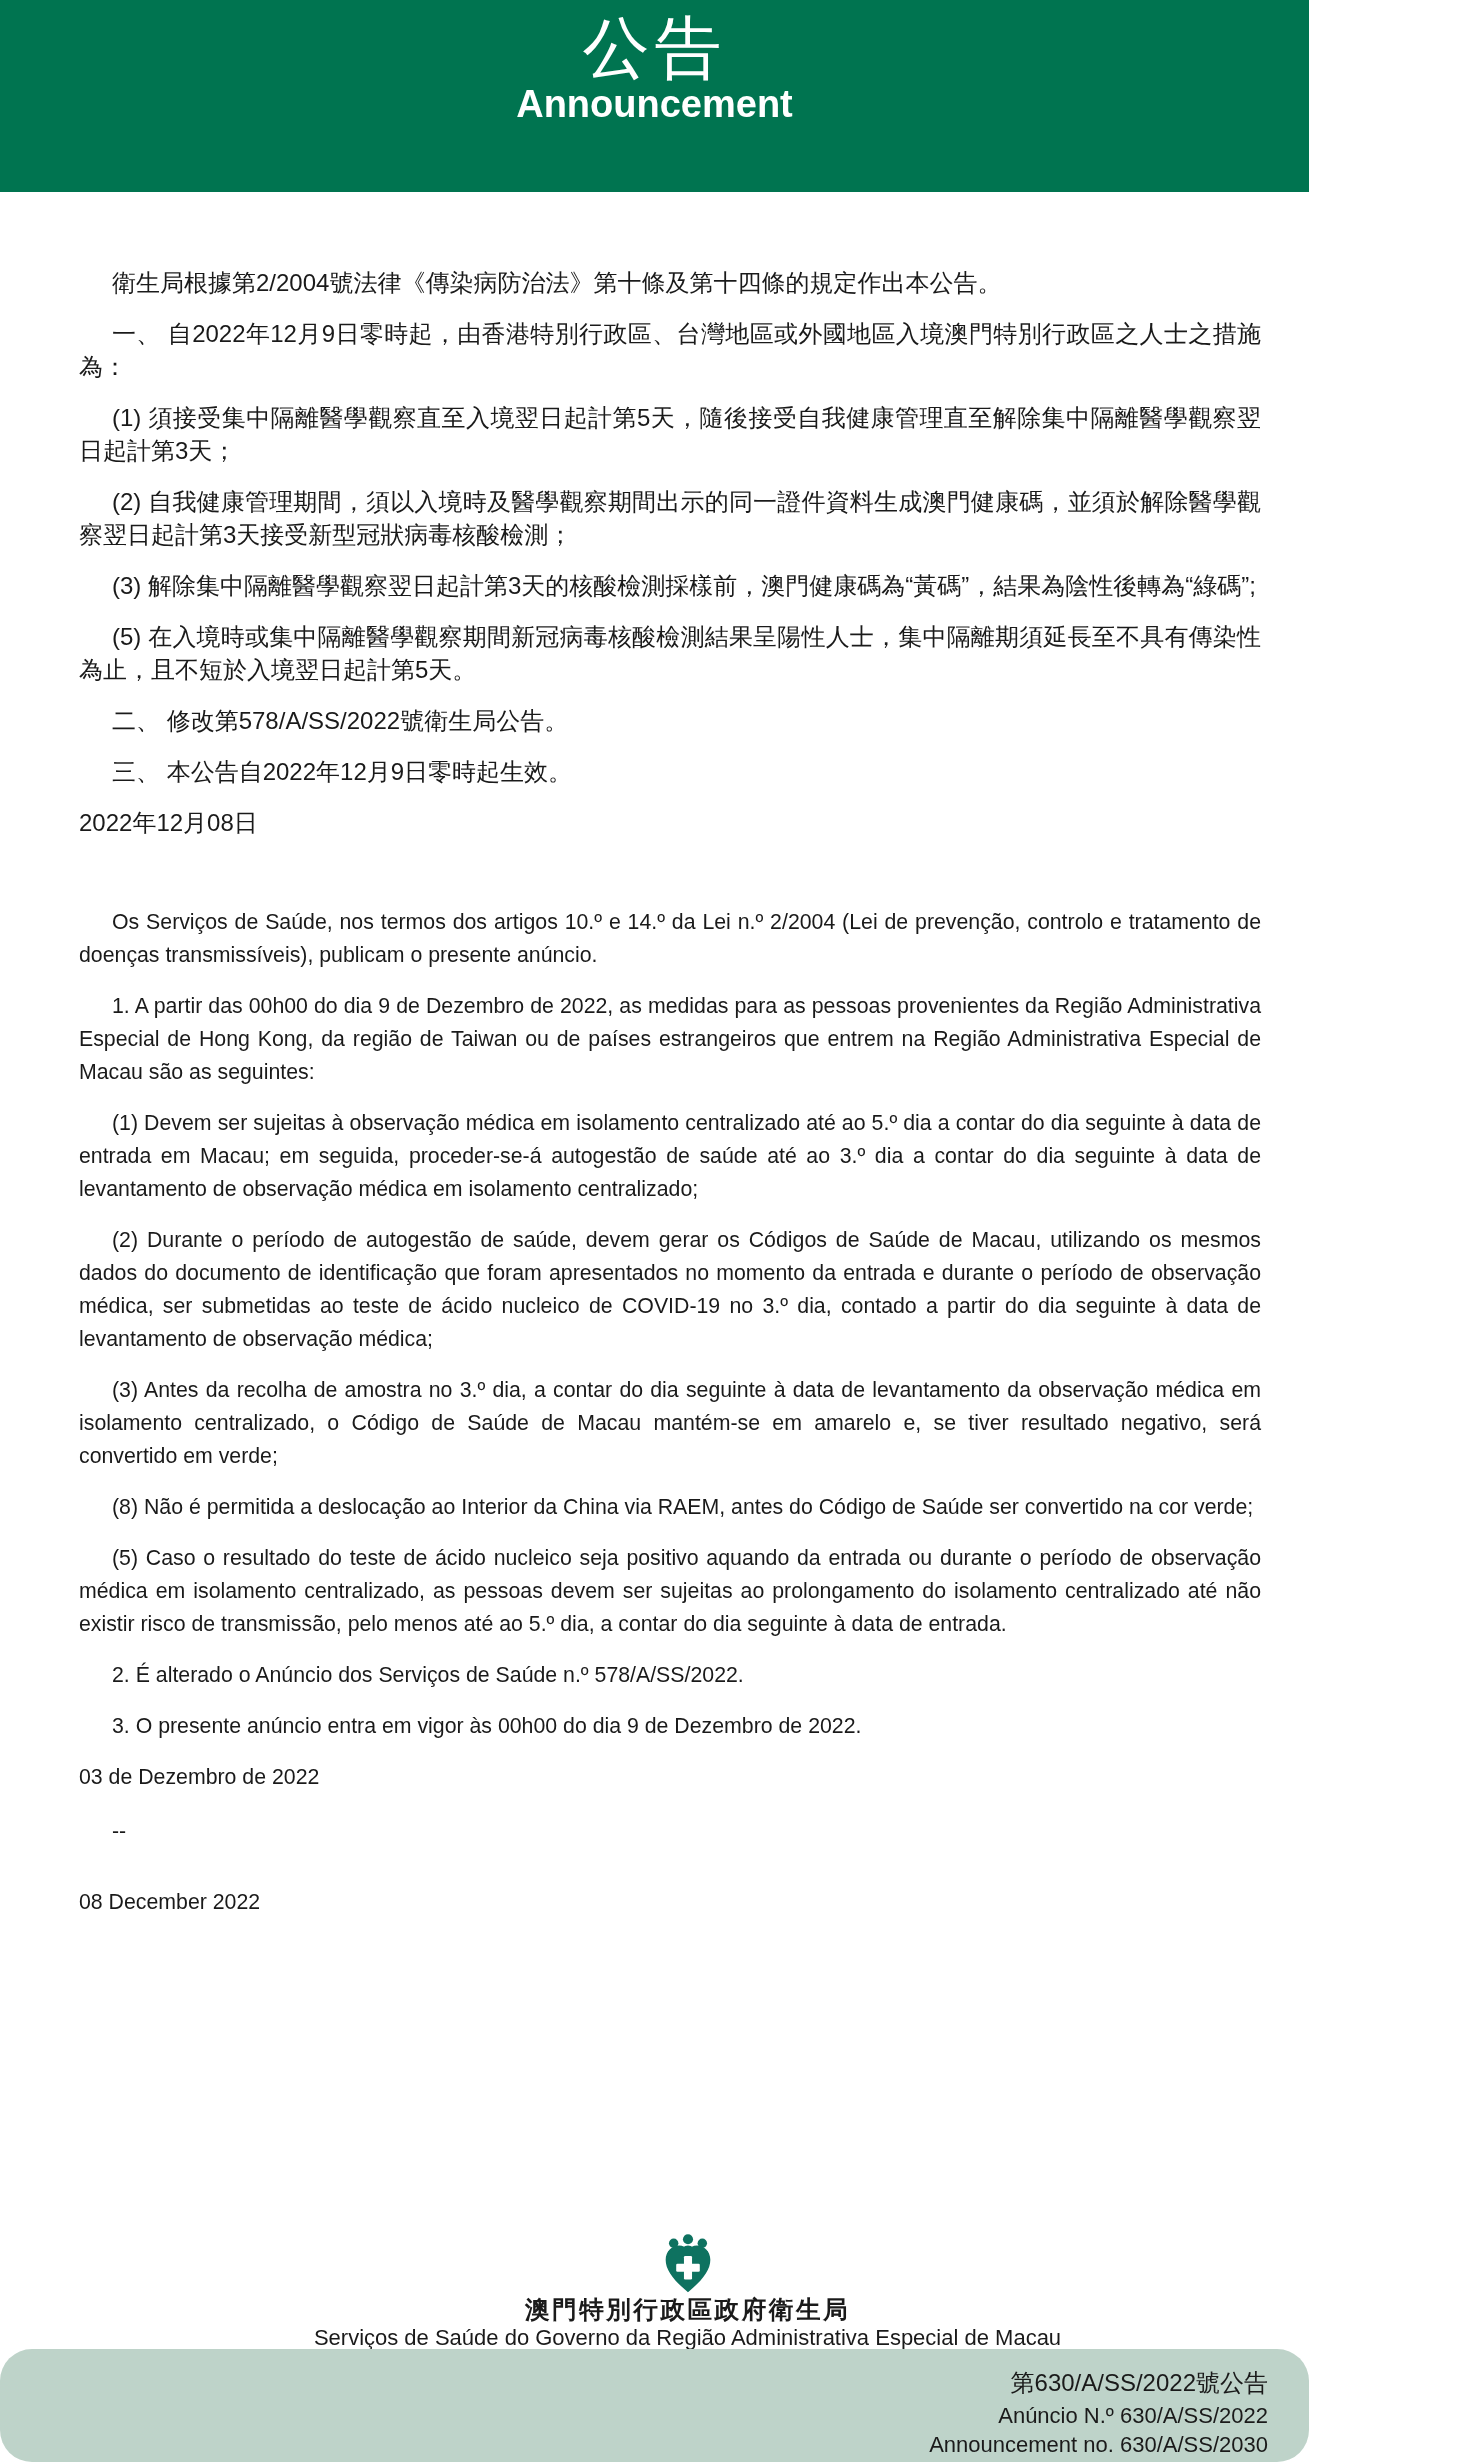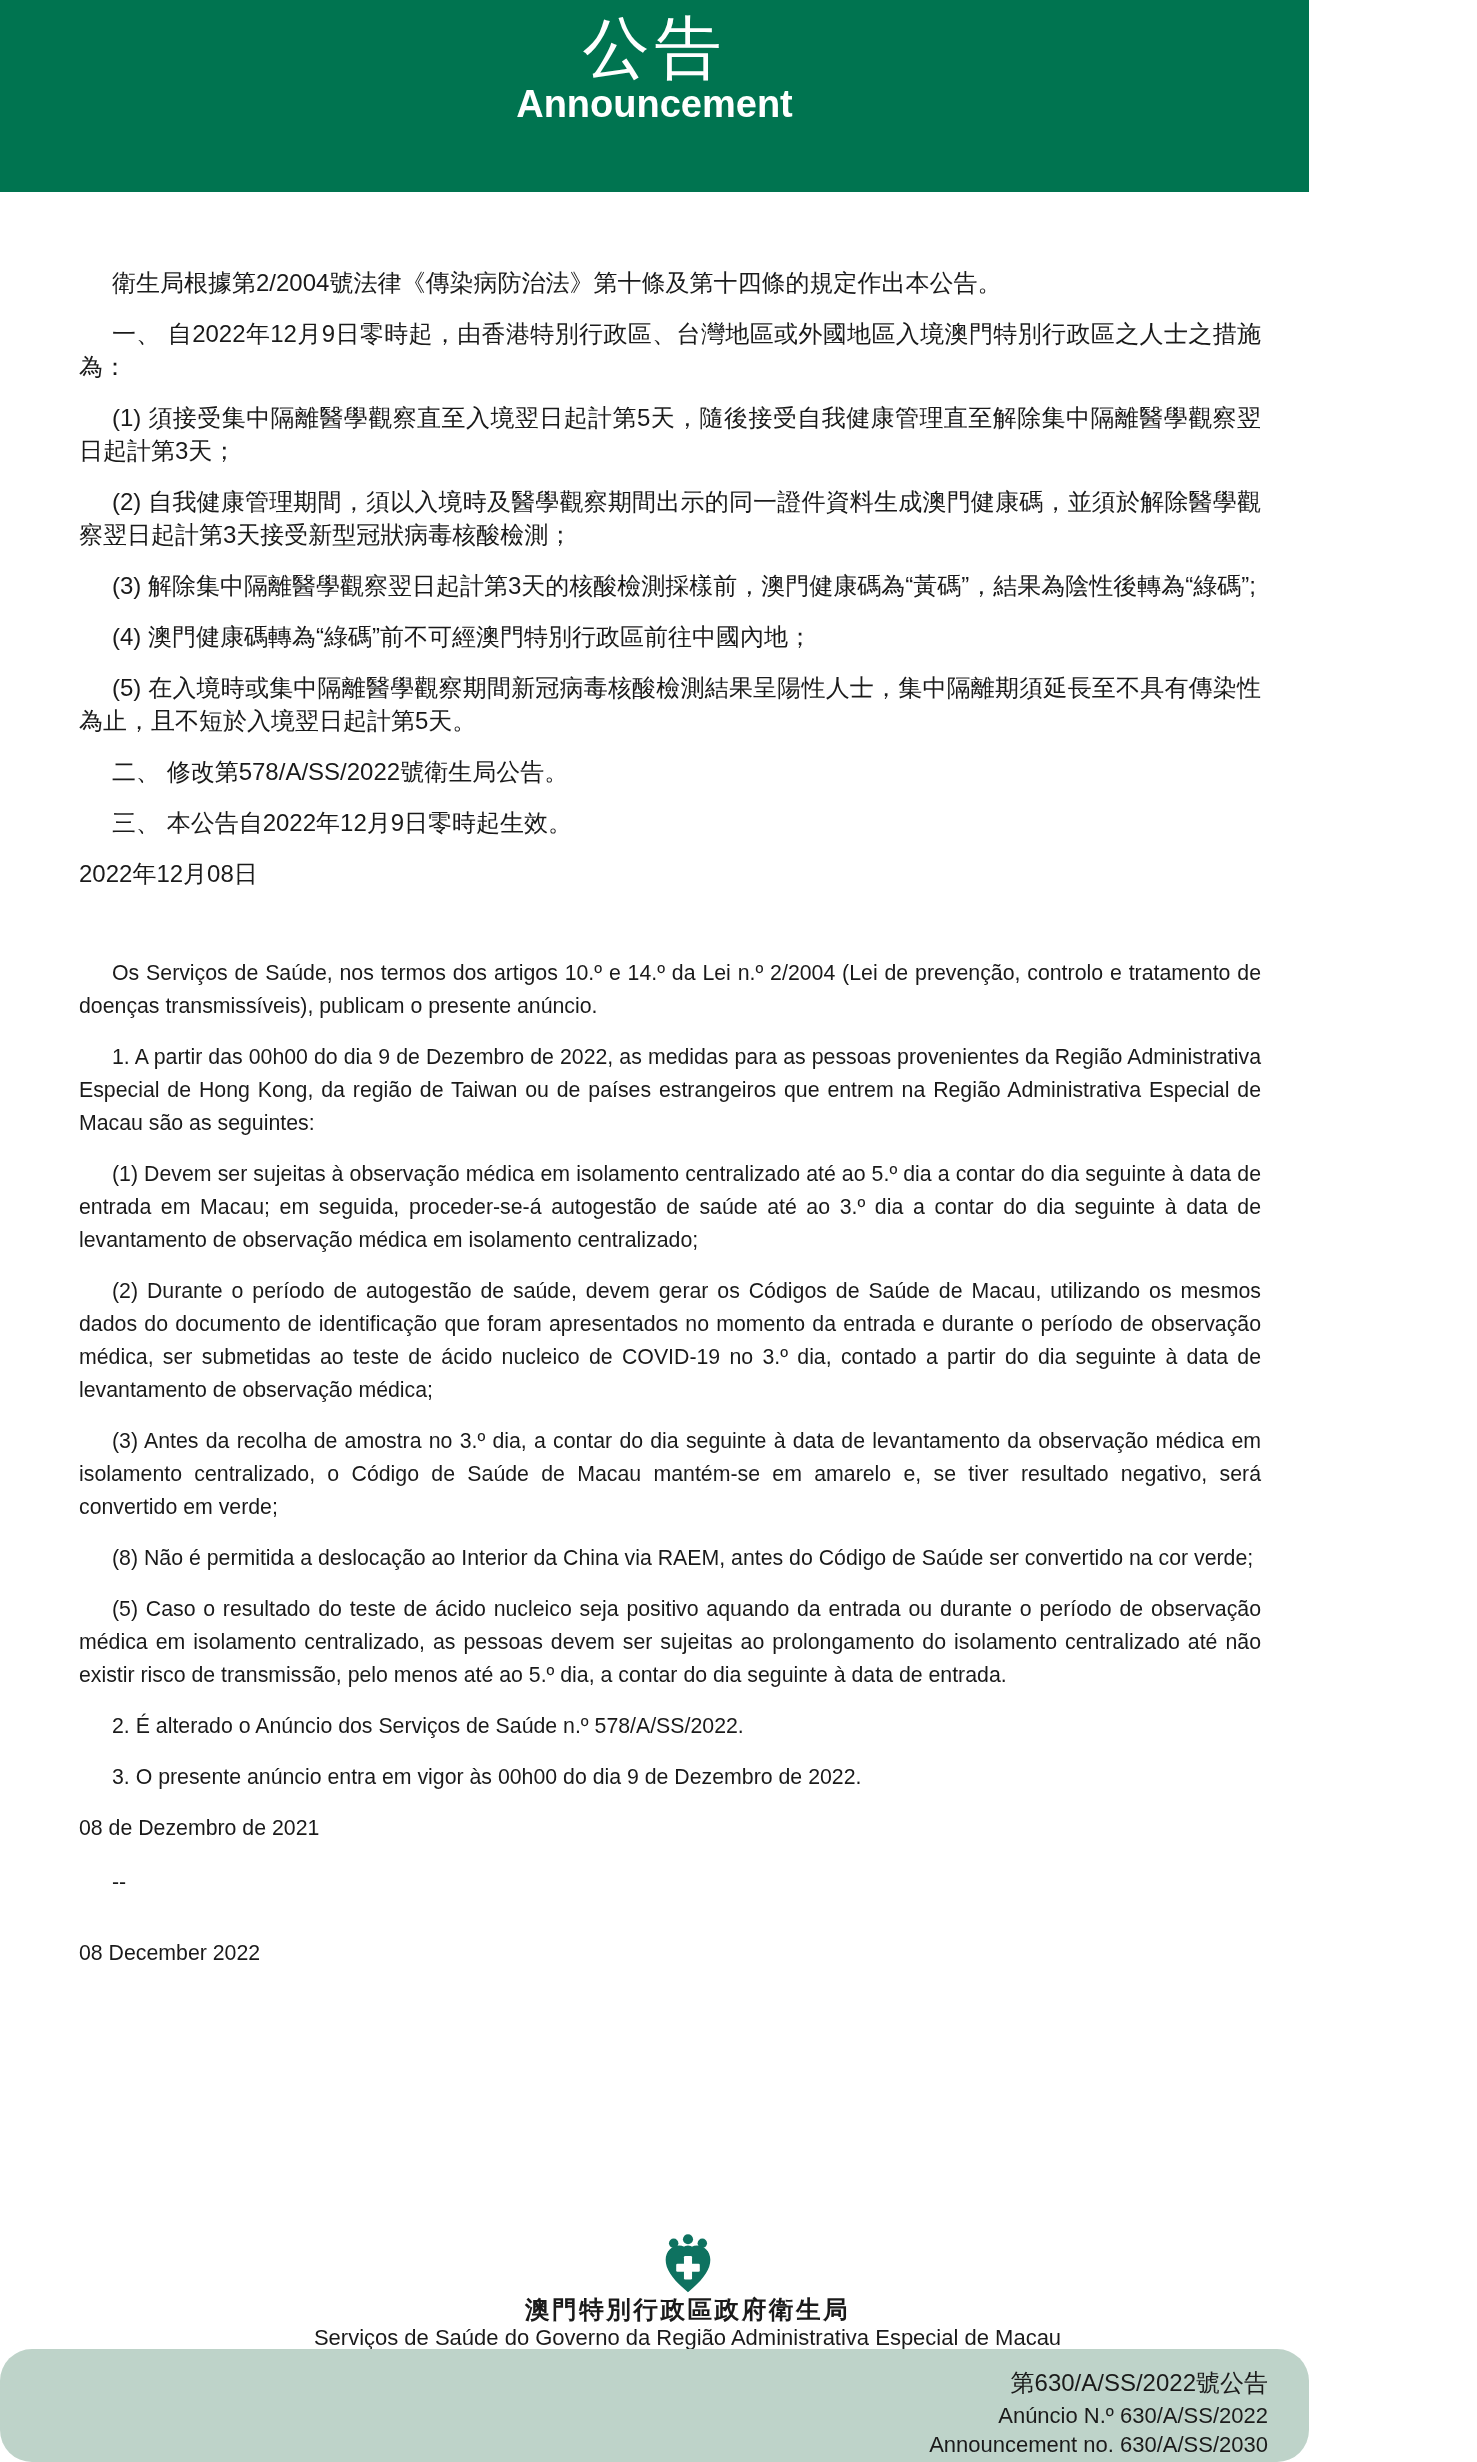--- a/index.html
+++ b/index.html
@@ -88,38 +88,37 @@
   </header>
 
   <main class="content">
 
     <section class="zh-sec">
       <p>衛生局根據第2/2004號法律《傳染病防治法》第十條及第十四條的規定作出本公告。</p>
       <p>一、 自2022年12月9日零時起，由香港特別行政區、台灣地區或外國地區入境澳門特別行政區之人士之措施為：</p>
       <p>(1) 須接受集中隔離醫學觀察直至入境翌日起計第5天，隨後接受自我健康管理直至解除集中隔離醫學觀察翌日起計第3天；</p>
       <p>(2) 自我健康管理期間，須以入境時及醫學觀察期間出示的同一證件資料生成澳門健康碼，並須於解除醫學觀察翌日起計第3天接受新型冠狀病毒核酸檢測；</p>
       <p>(3) 解除集中隔離醫學觀察翌日起計第3天的核酸檢測採樣前，澳門健康碼為“黃碼”，結果為陰性後轉為“綠碼”;</p>
-      <p>(4) 澳門健康碼轉為“綠碼”前不可經澳門特別行政區前往中國內地；</p>
       <p>(5) 在入境時或集中隔離醫學觀察期間新冠病毒核酸檢測結果呈陽性人士，集中隔離期須延長至不具有傳染性為止，且不短於入境翌日起計第5天。</p>
       <p>二、 修改第578/A/SS/2022號衛生局公告。</p>
       <p>三、 本公告自2022年12月9日零時起生效。</p>
       <p class="sig-date">2022年12月08日</p>
     </section>
 
     <section class="pt-sec">
       <p>Os Serviços de Saúde, nos termos dos artigos 10.º e 14.º da Lei n.º 2/2004 (Lei de prevenção, controlo e tratamento de doenças transmissíveis), publicam o presente anúncio.</p>
       <p>1. A partir das 00h00 do dia 9 de Dezembro de 2022, as medidas para as pessoas provenientes da Região Administrativa Especial de Hong Kong, da região de Taiwan ou de países estrangeiros que entrem na Região Administrativa Especial de Macau são as seguintes:</p>
       <p>(1) Devem ser sujeitas à observação médica em isolamento centralizado até ao 5.º dia a contar do dia seguinte à data de entrada em Macau; em seguida, proceder-se-á autogestão de saúde até ao 3.º dia a contar do dia seguinte à data de levantamento de observação médica em isolamento centralizado;</p>
       <p>(2) Durante o período de autogestão de saúde, devem gerar os Códigos de Saúde de Macau, utilizando os mesmos dados do documento de identificação que foram apresentados no momento da entrada e durante o período de observação médica, ser submetidas ao teste de ácido nucleico de COVID-19 no 3.º dia, contado a partir do dia seguinte à data de levantamento de observação médica;</p>
       <p>(3) Antes da recolha de amostra no 3.º dia, a contar do dia seguinte à data de levantamento da observação médica em isolamento centralizado, o Código de Saúde de Macau mantém-se em amarelo e, se tiver resultado negativo, será convertido em verde;</p>
       <p>(8) Não é permitida a deslocação ao Interior da China via RAEM, antes do Código de Saúde ser convertido na cor verde;</p>
       <p>(5) Caso o resultado do teste de ácido nucleico seja positivo aquando da entrada ou durante o período de observação médica em isolamento centralizado, as pessoas devem ser sujeitas ao prolongamento do isolamento centralizado até não existir risco de transmissão, pelo menos até ao 5.º dia, a contar do dia seguinte à data de entrada.</p>
       <p>2. É alterado o Anúncio dos Serviços de Saúde n.º 578/A/SS/2022.</p>
       <p>3. O presente anúncio entra em vigor às 00h00 do dia 9 de Dezembro de 2022.</p>
-      <p class="sig-date">08 de Dezembro de 2021</p>
+      <p class="sig-date">03 de Dezembro de 2022</p>
       <p class="dash">--</p>
       <p class="en-date">08 December 2022</p>
     </section>
 
   </main>
 
   <div class="footer-org">
     <svg width="54" height="59" viewBox="0 0 64 70" xmlns="http://www.w3.org/2000/svg">
       <g fill="#0e7260">
 

